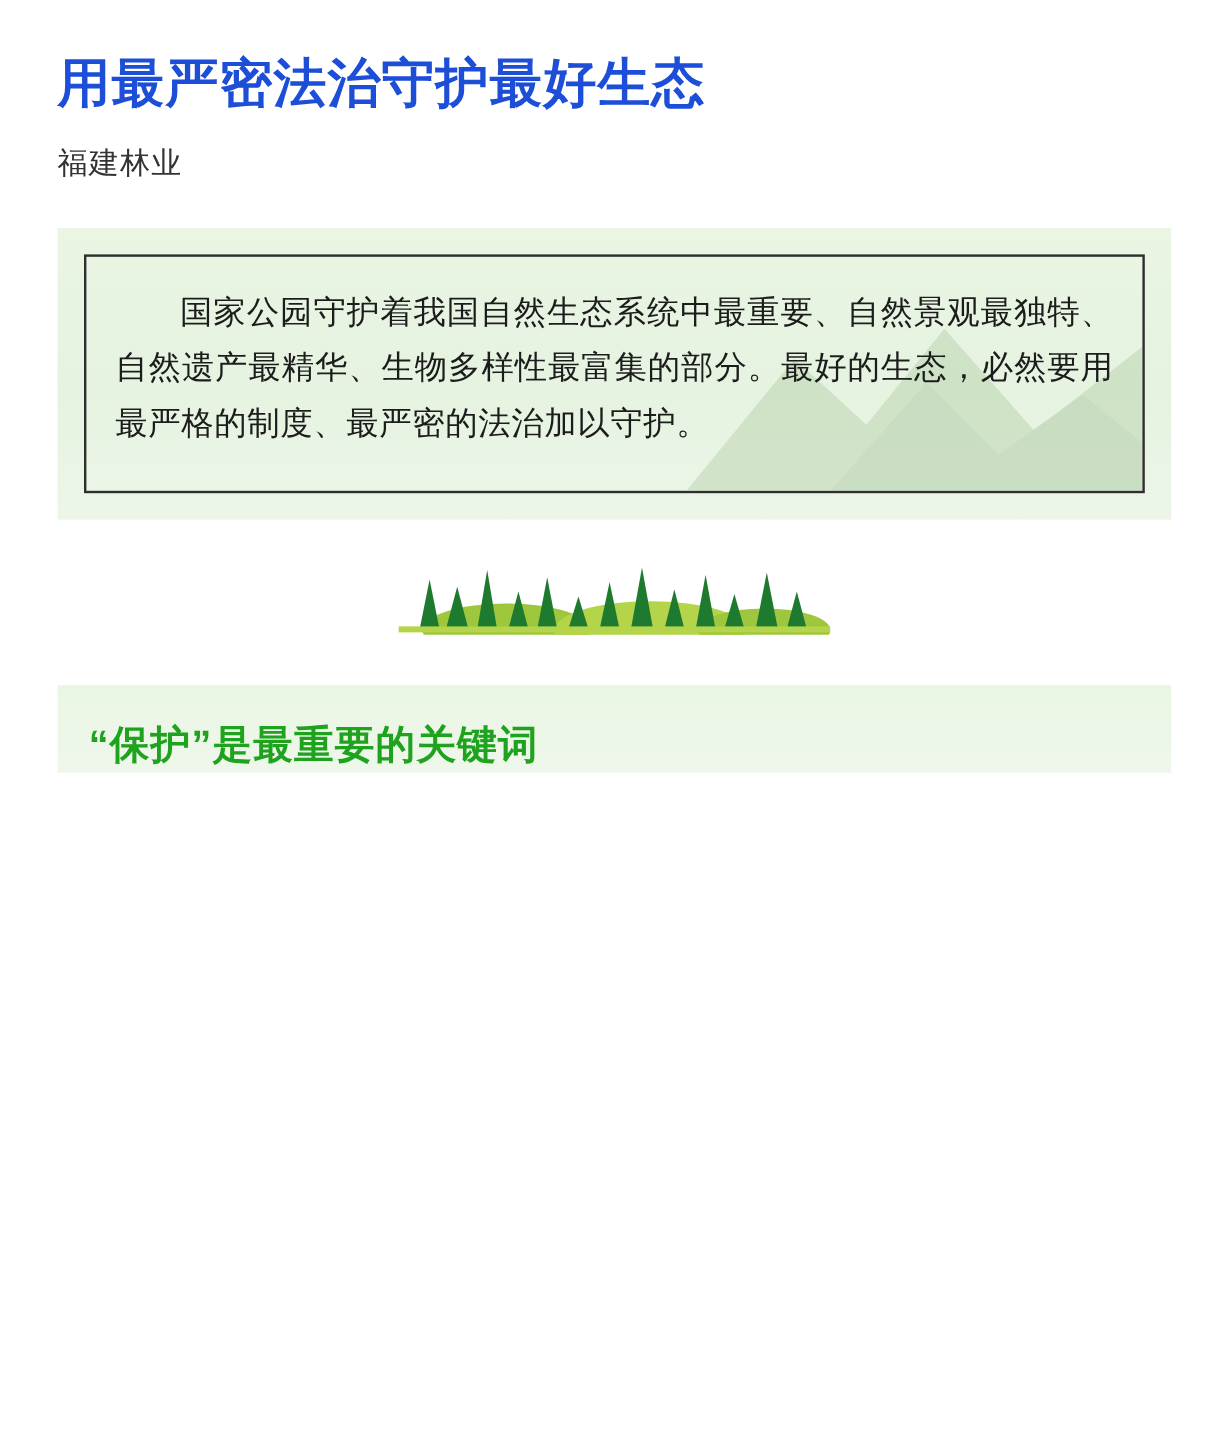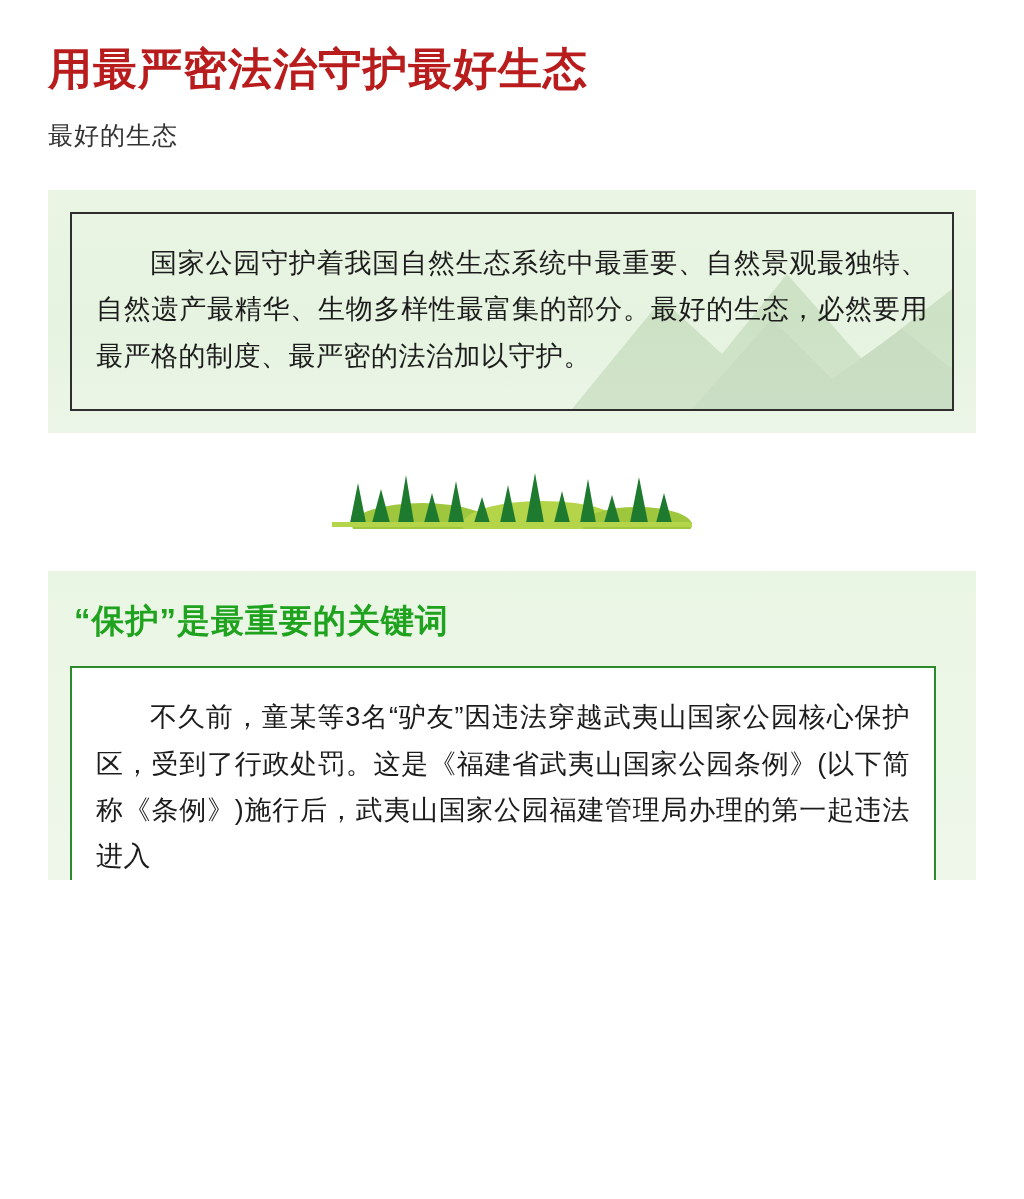--- a/index.html
+++ b/index.html
@@ -19,24 +19,23 @@
     width: 1024px;
     height: 1199px;
     position: relative;
     box-sizing: border-box;
     padding: 0 48px;
   }
   .article-title {
     font-size: 44px;
     font-weight: 700;
     letter-spacing: 1px;
-    color: #b91c1c;
+    color: #1d4ed8;
     margin: 44px 0 0 0;
     line-height: 1.2;
-    font-family: Liberation Serif, serif;
   }
   .article-source {
     font-size: 25px;
     color: #333333;
     margin: 22px 0 0 0;
     letter-spacing: 1px;
   }
 
   
   .panel-green {
@@ -66,20 +65,21 @@
   .body-p {
     font-size: 27px;
     line-height: 1.72;
     color: #1c1c1c;
     margin: 0;
     text-align: justify;
     text-justify: inter-ideograph;
     letter-spacing: 0.5px;
     position: relative;
     z-index: 2;
+    font-family: Liberation Mono, monospace;
   }
   .body-p + .body-p {
     margin-top: 2px;
   }
   .indent {
     text-indent: 2em;
   }
 
   
   .forest-divider {
@@ -114,21 +114,21 @@
   .section-body .body-p {
     color: #1c1c1c;
   }
 </style>
 </head>
 <body>
 
 <div class="page">
 
   <h1 class="article-title">用最严密法治守护最好生态</h1>
-  <div class="article-source">最好的生态</div>
+  <div class="article-source">福建林业</div>
 
   <div class="panel-green">
     <div class="inner-border">
       <svg class="watermark" viewBox="0 0 380 230">
         <path d="M0 230 L90 120 L150 175 L215 95 L290 180 L380 110 L380 230 Z" fill="#7aa86a"></path>
         <path d="M120 230 L200 140 L260 200 L330 150 L380 190 L380 230 Z" fill="#5d8f52"></path>
       </svg>
       <p class="body-p indent">国家公园守护着我国自然生态系统中最重要、自然景观最独特、自然遗产最精华、生物多样性最富集的部分。最好的生态，必然要用最严格的制度、最严密的法治加以守护。</p>
     </div>
   </div>
@@ -150,18 +150,15 @@
       <polygon points="248,56 256,12 264,56"></polygon>
       <polygon points="272,56 280,28 288,56"></polygon>
       <polygon points="298,56 307,10 316,56"></polygon>
       <polygon points="324,56 332,26 340,56"></polygon>
     </g>
     <rect x="0" y="55" width="360" height="5" fill="#b4d44a"></rect>
   </svg>
 
   <div class="section-block">
     <h2 class="section-heading">“保护”是最重要的关键词</h2>
-    <div class="section-body">
-      <p class="body-p indent">不久前，童某等3名“驴友”因违法穿越武夷山国家公园核心保护区，受到了行政处罚。这是《福建省武夷山国家公园条例》(以下简称《条例》)施行后，武夷山国家公园福建管理局办理的第一起违法进入</p>
-    </div>
   </div>
 
 </div>
 
 </body></html>

